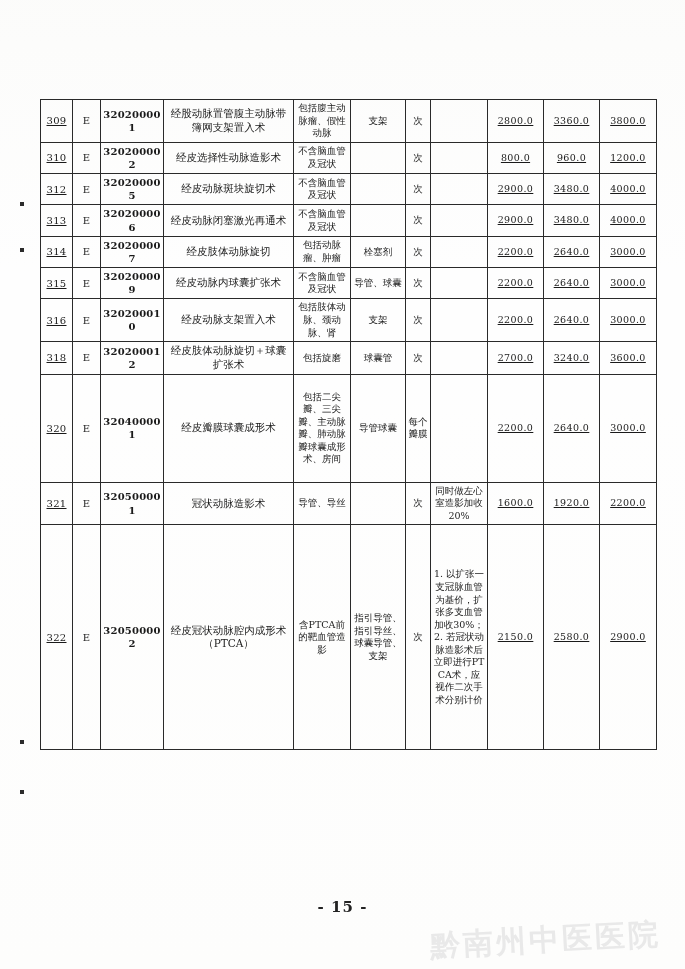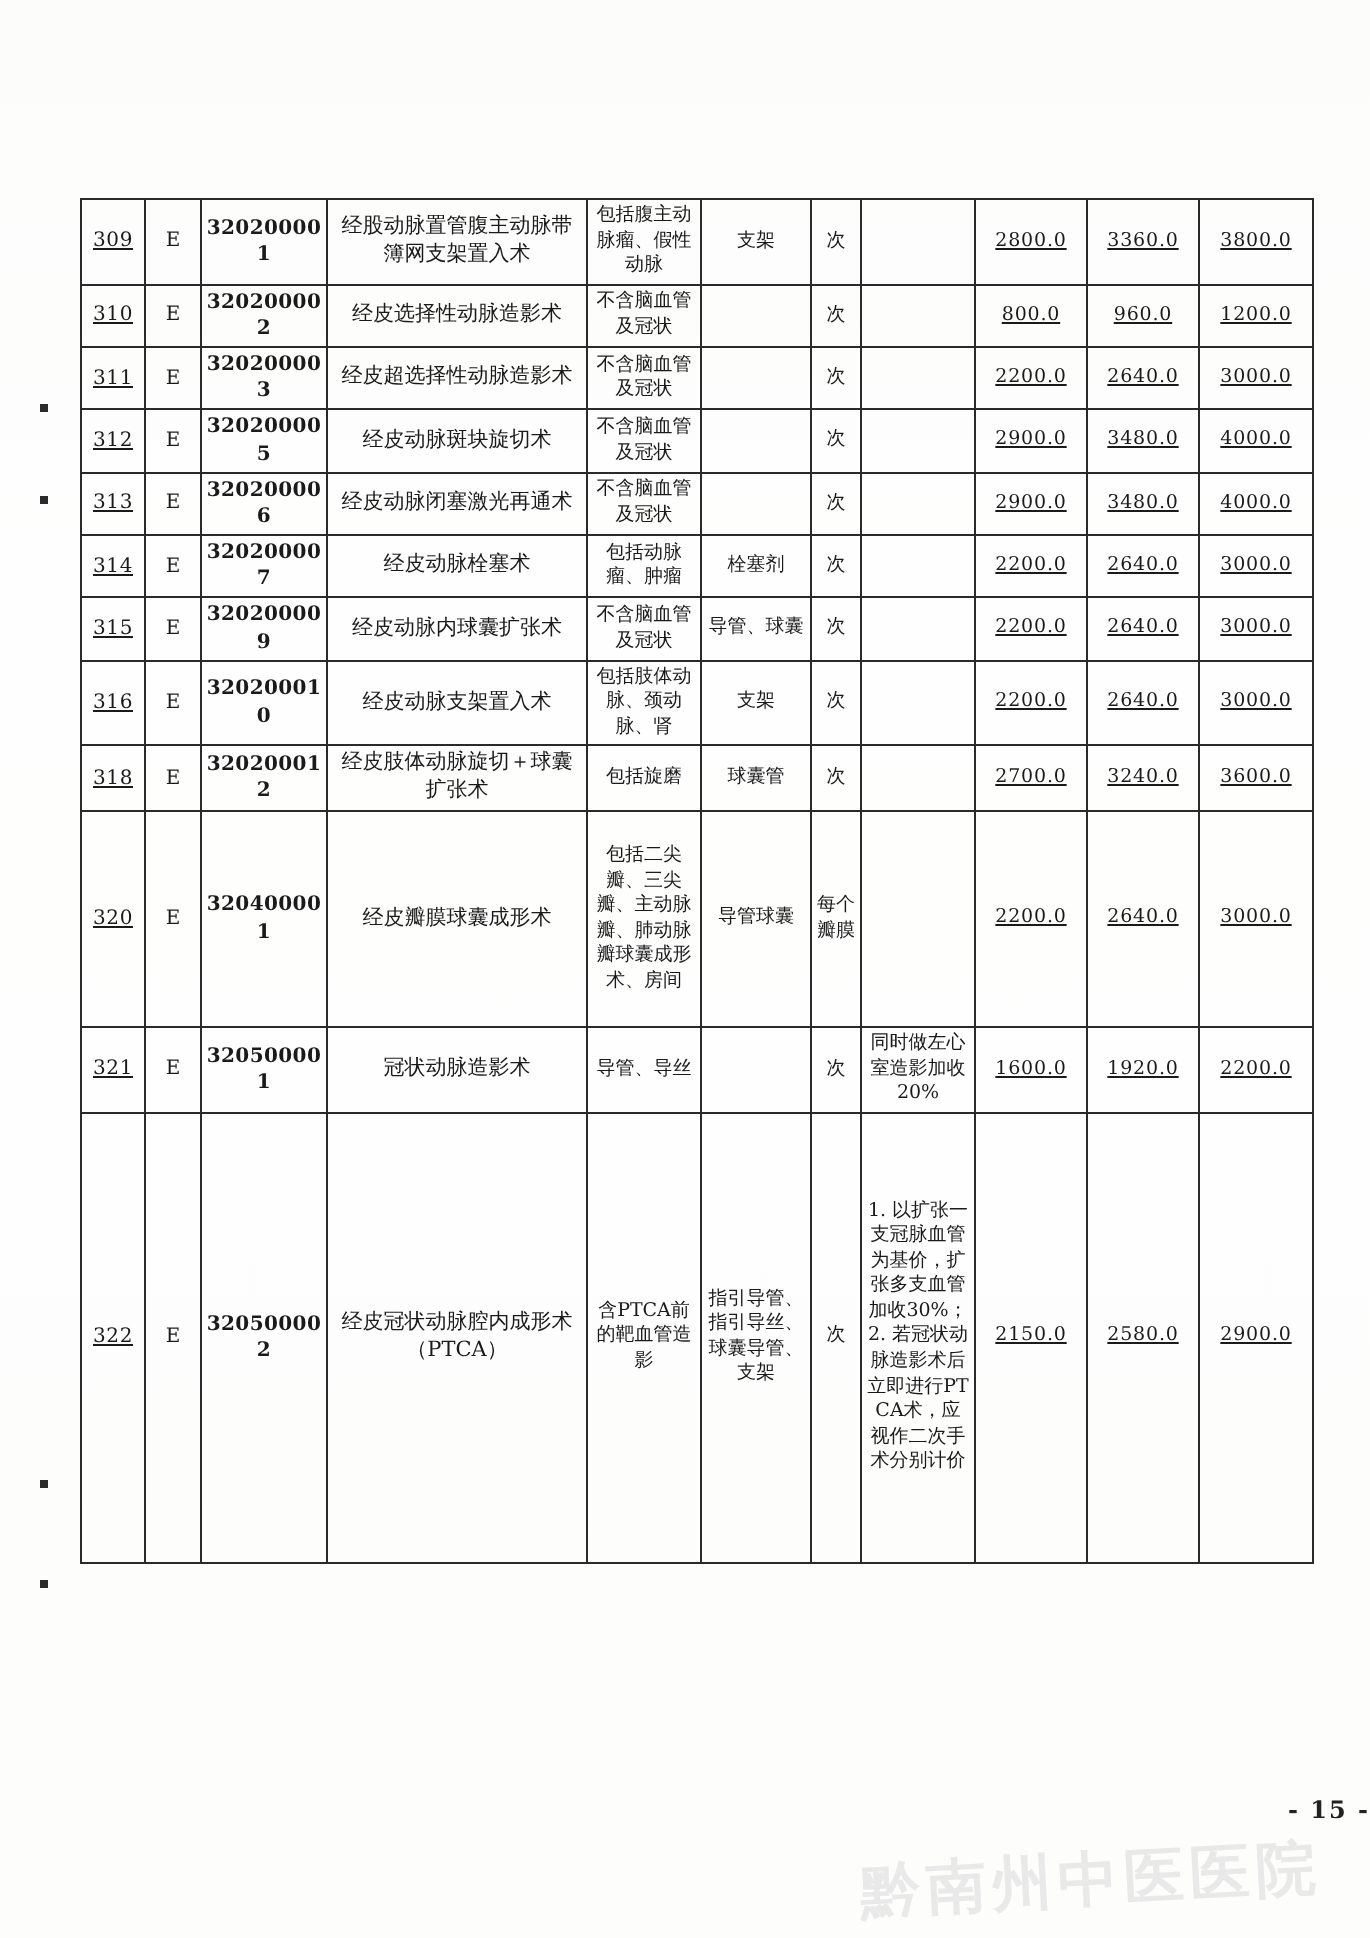--- a/index.html
+++ b/index.html
@@ -84,22 +84,22 @@
     margin-top: 12px;
   }
   td.cell-excl { text-align: center; }
   td.cell-unit { font-size: 9.5px; }
   td.cell-price { font-size: 9.5px; letter-spacing: 0.4px; text-decoration: underline; }
 
   .page-number {
     position: absolute;
     left: 0; right: 0;
     top: 898px;
-    text-align: right;
-    font-size: 12px;
+    text-align: center;
+    font-size: 15px;
     font-weight: 700;
     color: #222;
     letter-spacing: 1px;
   }
 
   .watermark {
     position: absolute;
     right: 24px;
     bottom: 8px;
     font-family: "DejaVu Serif", "Liberation Serif", serif;
@@ -160,33 +160,20 @@
             <td class="cell-code">320200002</td>
             <td class="cell-name">经皮选择性动脉造影术</td>
             <td class="cell-desc">不含脑血管及冠状</td>
             <td class="cell-excl"></td>
             <td class="cell-unit">次</td>
             <td class="cell-note"></td>
             <td class="cell-price">800.0</td>
             <td class="cell-price">960.0</td>
             <td class="cell-price">1200.0</td>
           </tr>
-          <tr style="height: 26px;">
-            <td class="cell-no">311</td>
-            <td class="cell-lvl">E</td>
-            <td class="cell-code">320200003</td>
-            <td class="cell-name">经皮超选择性动脉造影术</td>
-            <td class="cell-desc">不含脑血管及冠状</td>
-            <td class="cell-excl"></td>
-            <td class="cell-unit">次</td>
-            <td class="cell-note"></td>
-            <td class="cell-price">2200.0</td>
-            <td class="cell-price">2640.0</td>
-            <td class="cell-price">3000.0</td>
-          </tr>
           <tr style="height: 28px;">
             <td class="cell-no">312</td>
             <td class="cell-lvl">E</td>
             <td class="cell-code">320200005</td>
             <td class="cell-name">经皮动脉斑块旋切术</td>
             <td class="cell-desc">不含脑血管及冠状</td>
             <td class="cell-excl"></td>
             <td class="cell-unit">次</td>
             <td class="cell-note"></td>
             <td class="cell-price">2900.0</td>
@@ -203,21 +190,21 @@
             <td class="cell-unit">次</td>
             <td class="cell-note"></td>
             <td class="cell-price">2900.0</td>
             <td class="cell-price">3480.0</td>
             <td class="cell-price">4000.0</td>
           </tr>
           <tr style="height: 27px;">
             <td class="cell-no">314</td>
             <td class="cell-lvl">E</td>
             <td class="cell-code">320200007</td>
-            <td class="cell-name">经皮动脉栓塞术</td>
+            <td class="cell-name">经皮肢体动脉旋切</td>
             <td class="cell-desc">包括动脉瘤、肿瘤</td>
             <td class="cell-excl">栓塞剂</td>
             <td class="cell-unit">次</td>
             <td class="cell-note"></td>
             <td class="cell-price">2200.0</td>
             <td class="cell-price">2640.0</td>
             <td class="cell-price">3000.0</td>
           </tr>
           <tr style="height: 26px;">
             <td class="cell-no">315</td>

